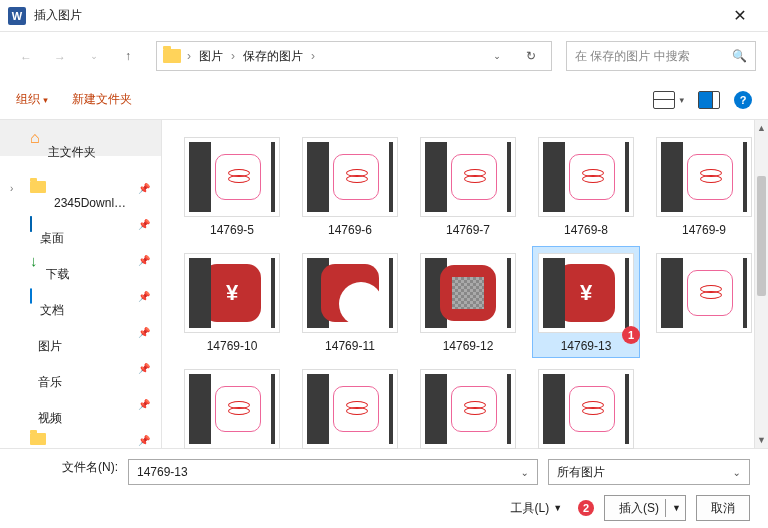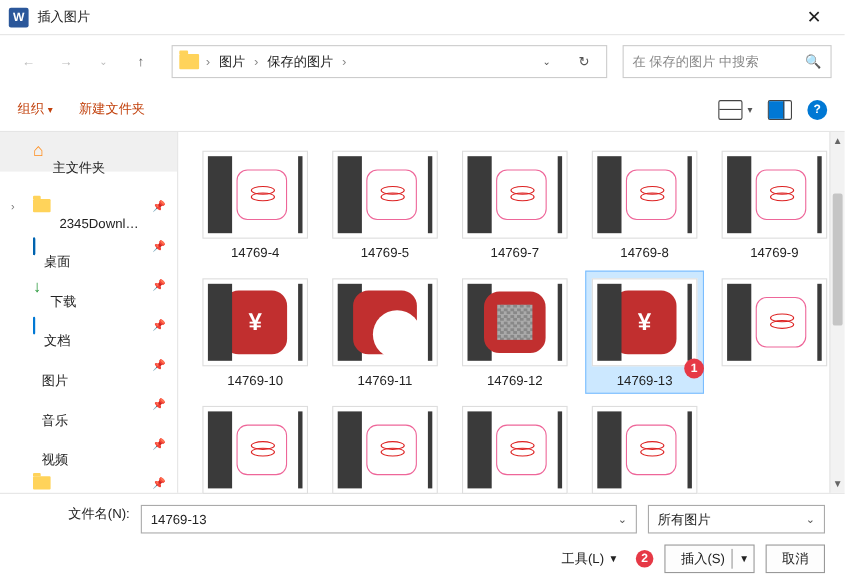--- a/index.html
+++ b/index.html
@@ -64,21 +64,21 @@
   .thumb .shape-hex::after{content:"";position:absolute;left:12px;top:12px;width:32px;height:32px;background:repeating-conic-gradient(#888 0 25%,#aaa 0 50%) 0 0/6px 6px;}
   .thumb .marker { position:absolute; right:-1px; bottom:13px; width:18px; height:18px; border-radius:50%; background:#e63946; color:#fff; font-size:11px; display:flex; align-items:center; justify-content:center; font-weight:bold;}
   .thumb .caption { margin-top:6px; font-size:12px; }
   .footer { border-top:1px solid #e5e5e5; padding: 10px 18px 12px; }
   .frow { display:flex; align-items:flex-start; gap:10px; margin-bottom:10px; }
   .frow .lbl { width:100px; text-align:right; }
   .combo { height:26px; border:1px solid #aaa; display:flex; align-items:center; padding:0 8px; justify-content:space-between; background:#fff; }
   .combo .val { flex:1; }
   .combo .drop { color:#555; font-size:10px; }
   .filename-combo { flex:1; }
-  .type-combo { width:161px; }
+  .type-combo { width:202px; }
   .frow2 { display:flex; justify-content:flex-end; align-items:center; gap:10px; }
   .toolsbtn { display:flex; align-items:center; gap:4px; padding:4px 6px; }
   .pillnum { width:16px;height:16px;border-radius:50%;background:#e63946;color:#fff;font-size:11px;display:flex;align-items:center;justify-content:center;font-weight:bold;}
   .btn { height:26px; padding:0 14px; border:1px solid #999; background:#fdfdfd; display:flex; align-items:center; }
   .btn.split { padding-right:4px; }
   .btn.split .divider { width:1px; height:18px; background:#999; margin: 0 6px 0 6px;}
   .scroll-v { position:absolute; right:0; top:0; bottom:0; width:14px; background:#f2f2f2; border-left:1px solid #e3e3e3; display:flex; flex-direction:column; align-items:center; }
   .scroll-v .arrow { height:16px; font-size:9px; color:#666; display:flex; align-items:center;}
   .scroll-v .track { flex:1; width:100%; position:relative;}
   .scroll-v .thumb-sb { position:absolute; left:2px; right:2px; top:40px; height:120px; background:#c5c5c5; border-radius:2px;}
@@ -189,31 +189,31 @@
     <div class="grid-area">
       <div class="grid" id="grid">
           <div class="thumb">
             <div class="imgbox">
               <div class="ai-frame"></div>
               <div class="ai-frame2"></div>
               <div class="artboard">
                 <div class="coins"></div>
               </div>
             </div>
-            <div class="caption">14769-4</div>
-          </div>
-          <div class="thumb">
-            <div class="imgbox">
-              <div class="ai-frame"></div>
-              <div class="ai-frame2"></div>
-              <div class="artboard">
-                <div class="coins"></div>
-              </div>
-            </div>
             <div class="caption">14769-5</div>
+          </div>
+          <div class="thumb">
+            <div class="imgbox">
+              <div class="ai-frame"></div>
+              <div class="ai-frame2"></div>
+              <div class="artboard">
+                <div class="coins"></div>
+              </div>
+            </div>
+            <div class="caption">14769-6</div>
           </div>
           <div class="thumb">
             <div class="imgbox">
               <div class="ai-frame"></div>
               <div class="ai-frame2"></div>
               <div class="artboard">
                 <div class="coins"></div>
               </div>
             </div>
             <div class="caption">14769-7</div>

